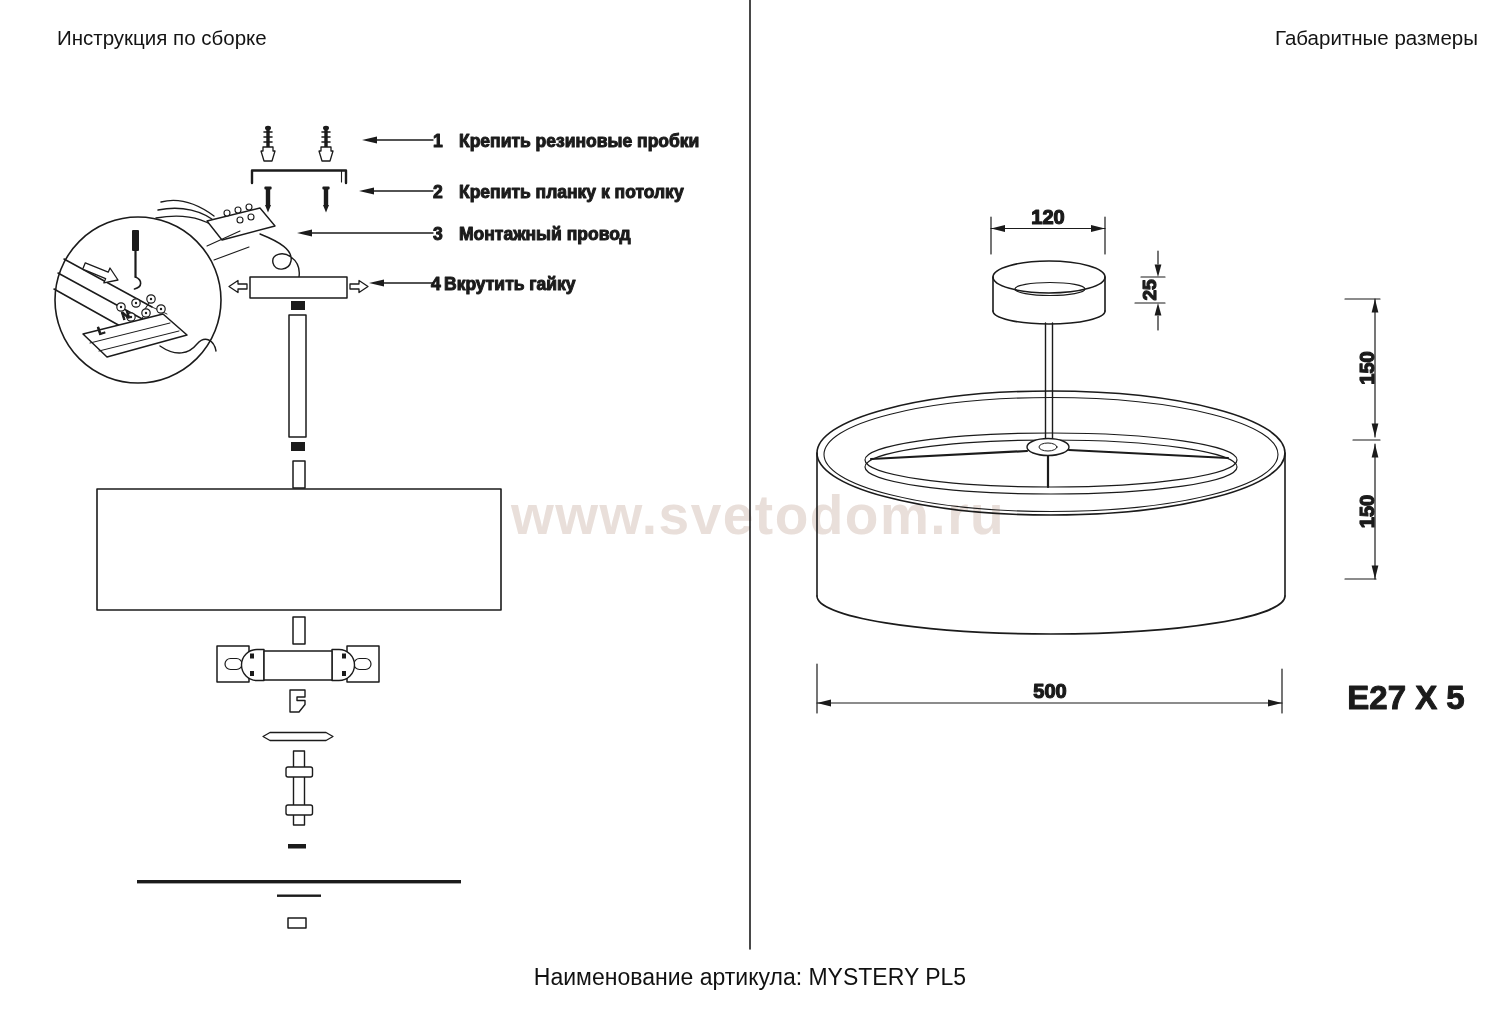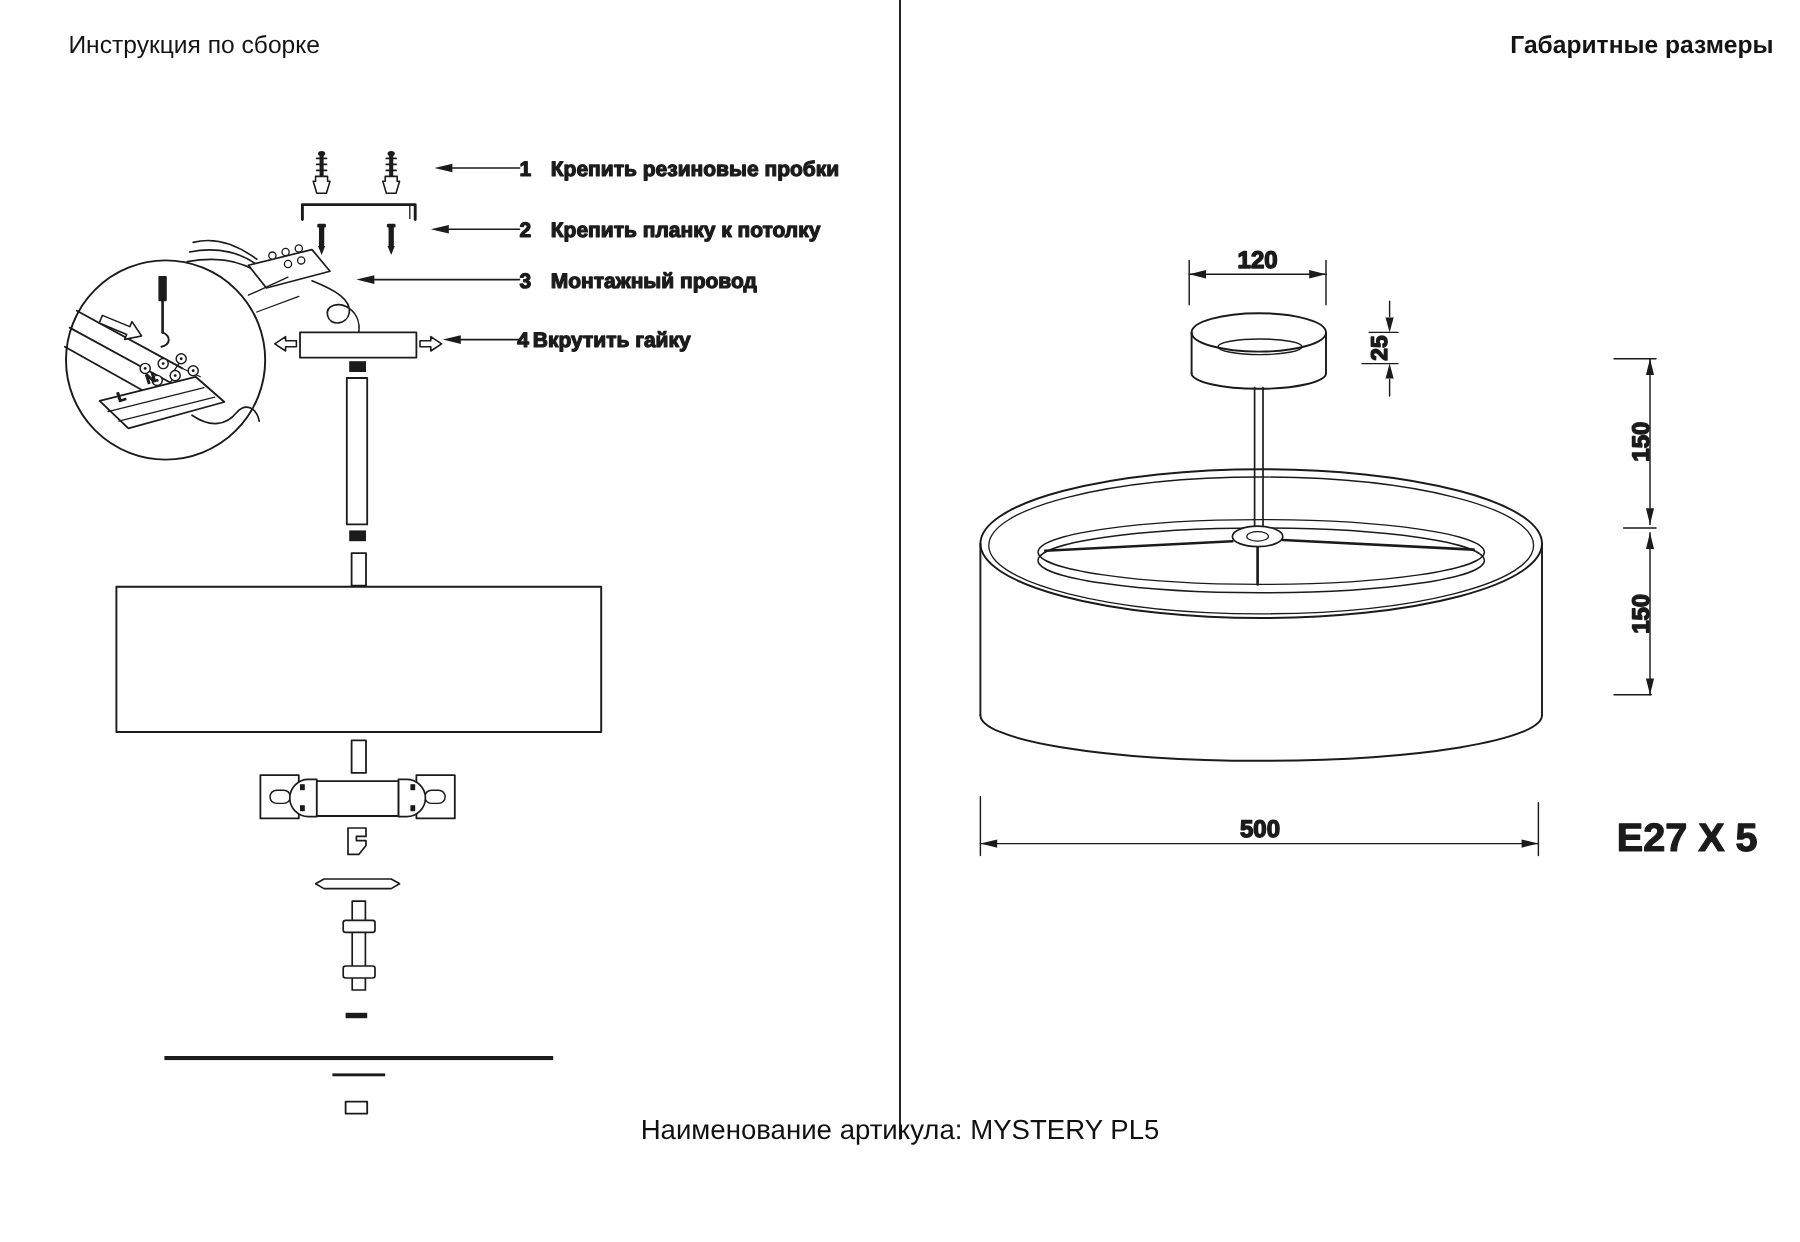--- a/index.html
+++ b/index.html
@@ -3,39 +3,40 @@
 <meta charset="utf-8">
 <style>
   html,body{margin:0;padding:0;}
   body{background:#d8d8d8;font-family:"Liberation Sans","DejaVu Sans",sans-serif;}
   .page{
     position:relative;width:1500px;height:1035px;background:var(--bg,#ffffff);
     overflow:hidden;color:var(--line,#1b1b1b);
   }
   .hdr{position:absolute;top:26px;font-size:20.5px;color:#141414;z-index:3;white-space:nowrap;margin-left:36px;}
   .hdr-left{left:21px;}
-  .hdr-right{right:22px;font-weight:bold;}
-  .caption{position:absolute;top:928px;left:0;width:100%;text-align:center;
+  .hdr-right{right:22px;}
+  .caption{position:absolute;top:964px;left:0;width:100%;text-align:center;
     font-size:23px;color:#111;z-index:3;}
   .watermark{position:absolute;left:511px;top:483px;font-size:55px;font-weight:bold;
     color:var(--wm,#e9dfda);letter-spacing:1.5px;z-index:1;white-space:nowrap;}
   svg.drawing{position:absolute;left:0;top:0;z-index:2;}
   svg.drawing{color:var(--line,#1b1b1b);}
   svg text{fill:currentColor;font-family:"Liberation Sans","DejaVu Sans",sans-serif;}
   .co-txt{font-size:17.5px;font-weight:bold;}
   .dim-txt{font-size:20px;font-weight:bold;}
   .dim-txt-sm{font-size:19px;font-weight:bold;}
   .e27-txt{font-size:33px;font-weight:bold;}
   .tiny-txt{font-size:11px;font-weight:bold;}
 </style>
 </head>
 <body>
 
 <div class="page">
 
+  <div class="watermark">www.svetodom.ru</div>
 
   <svg class="drawing" width="1500" height="1035" viewBox="0 0 1500 1035" fill="none" stroke-linecap="round" stroke-linejoin="round">
 
     <g stroke="currentColor">
 
       <g>
         <ellipse cx="268" cy="128" rx="3" ry="2.2" fill="currentColor" stroke="none"></ellipse>
         <rect x="266.3" y="127" width="3.4" height="20" fill="currentColor" stroke="none"></rect>
         <path d="M264,132 h8 M264,137 h8 M264,142 h8" stroke-width="1.6"></path>
         <path d="M263,147 h10 v4 h2 l-3,10 h-8 l-3,-10 h2 z" fill="#fff" stroke-width="1.3"></path>

